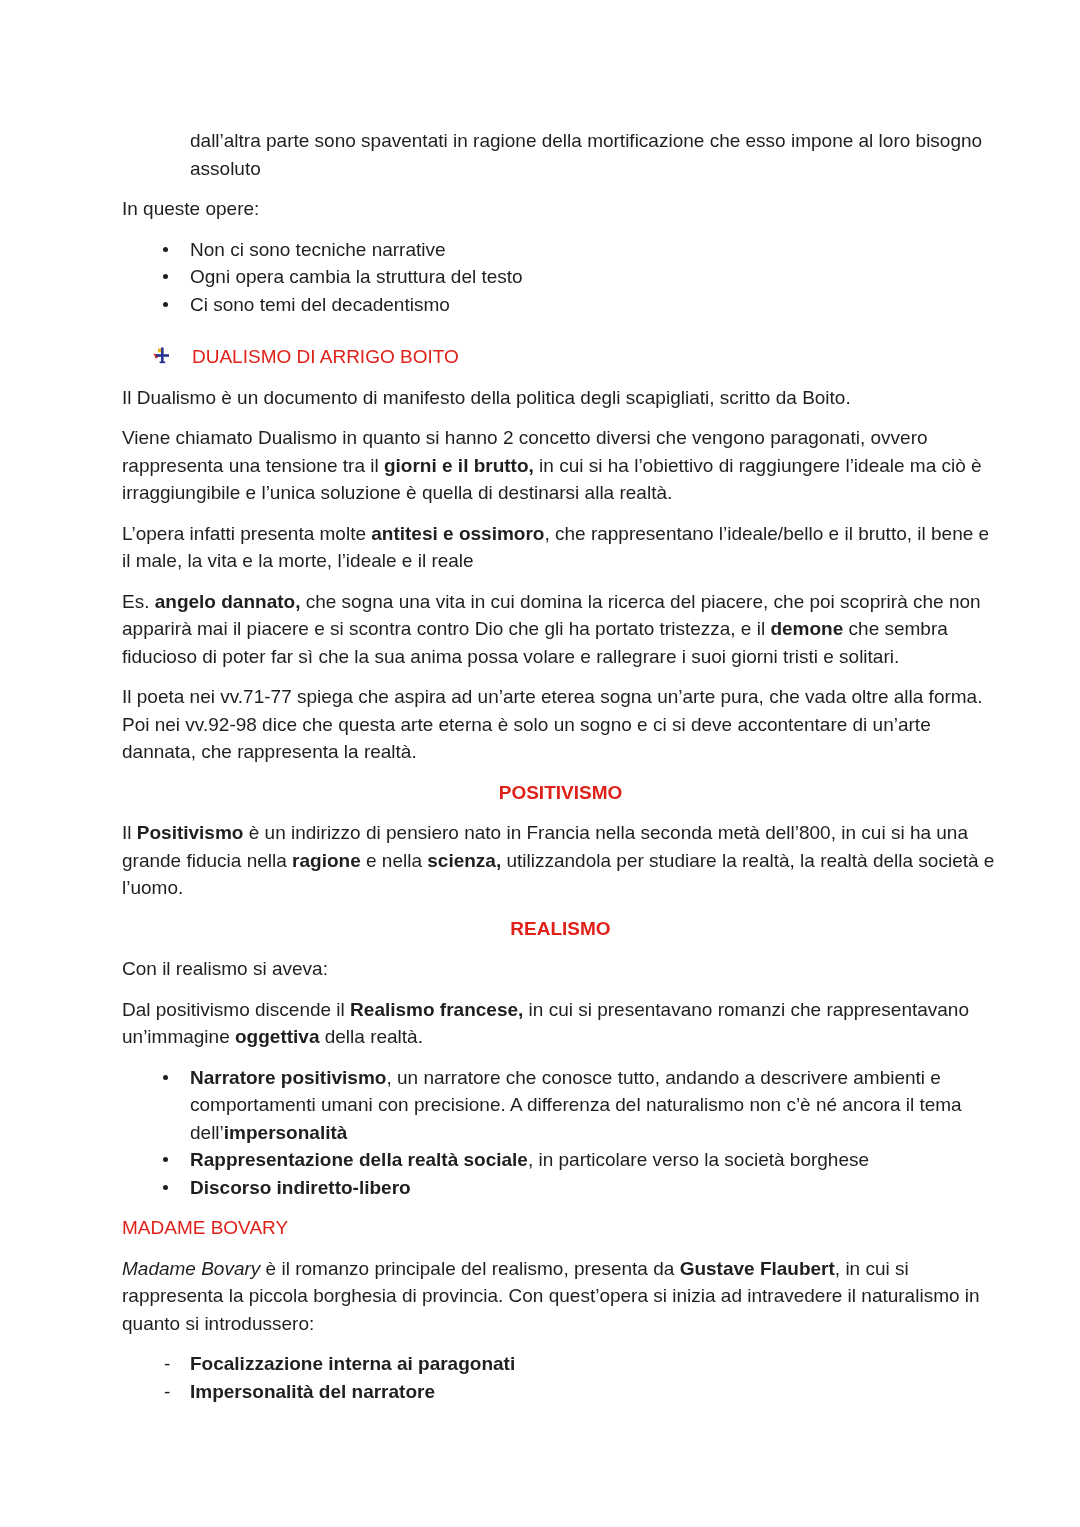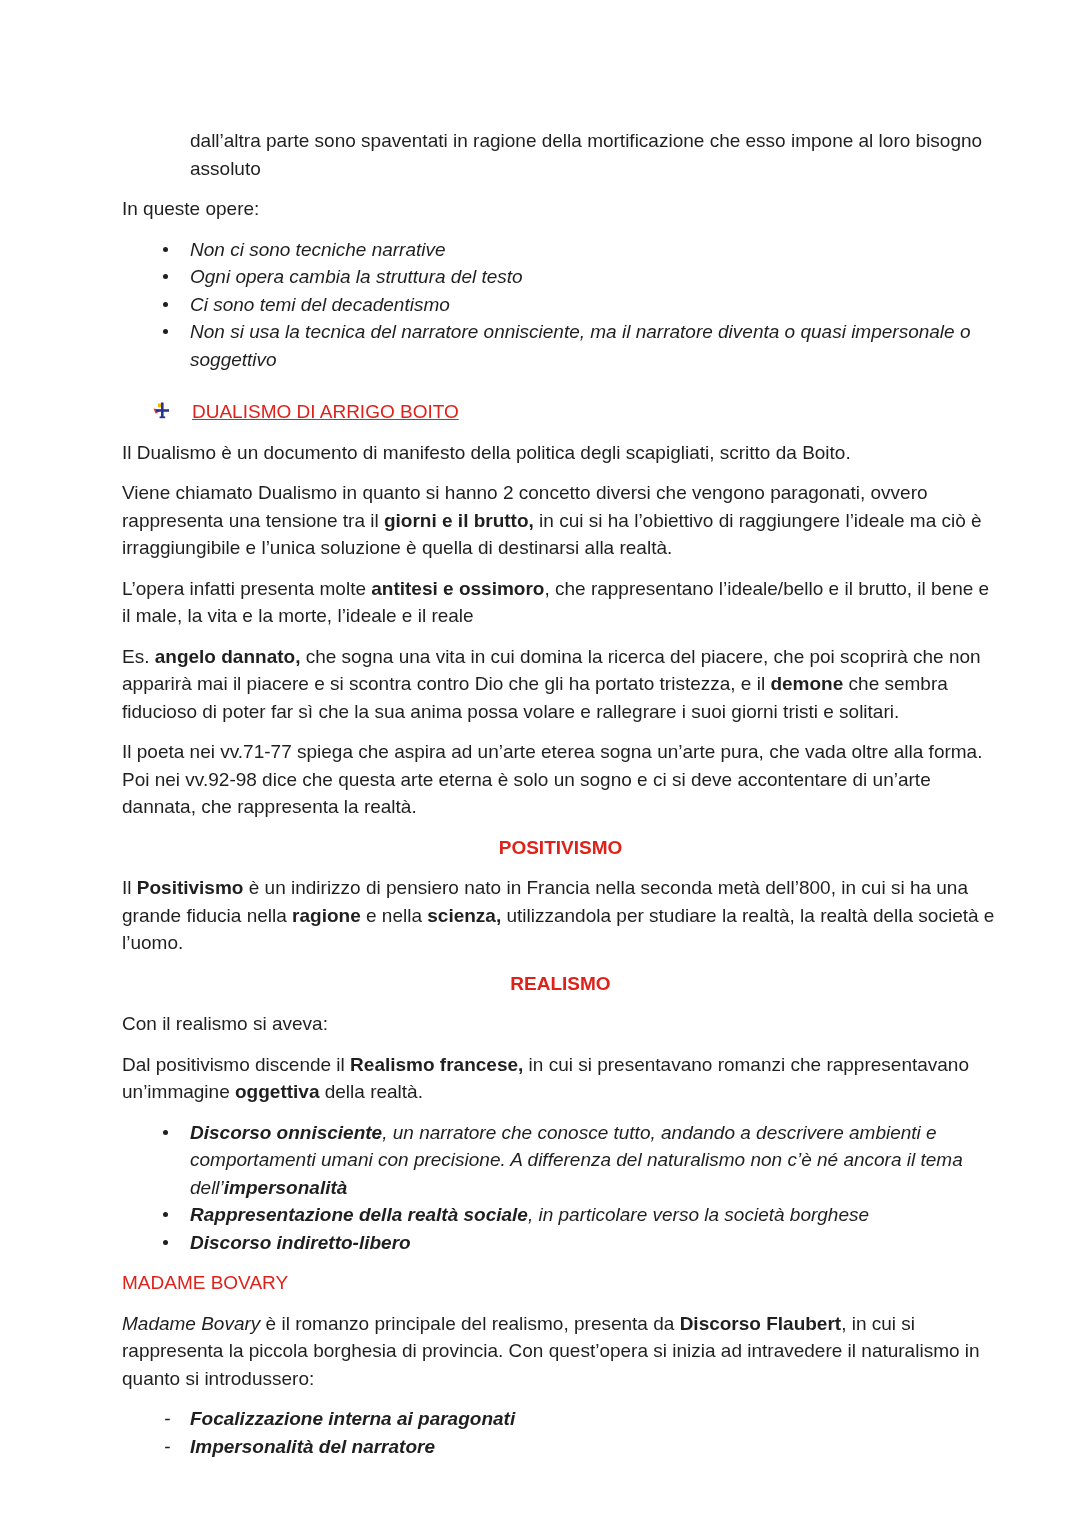--- a/index.html
+++ b/index.html
@@ -18,33 +18,32 @@
     width:1080px;height:1203px;
     padding:127px 103px 0 100px;
     background:#ffffff;
     margin-left:22px;
   }
   .b{font-weight:bold;}
   .i{font-style:italic;}
   .para{margin:0 0 13px 0;}
   .indent{margin-left:68px;}
   ul.blist,ul.dlist{list-style:none;margin:11px 0 13px 0;padding:0;}
-  ul.blist li,ul.dlist li{position:relative;padding-left:68px;margin:0;font-style:italic;}
+  ul.blist li,ul.dlist li{position:relative;padding-left:68px;margin:0;}
   ul.blist li::before{
     content:"";position:absolute;left:41px;top:11px;
     width:5px;height:5px;border-radius:50%;background:var(--ink);
   }
   ul.dlist{margin-top:10px;}
   ul.dlist li::before{
     content:"-";position:absolute;left:42px;top:0;color:var(--ink);
   }
   .icon-heading{
     position:relative;padding-left:70px;margin:25px 0 13px 0;
     color:var(--red);
-    text-decoration:underline;
   }
   .icon-heading .ic{position:absolute;left:30px;top:3px;width:21px;height:21px;}
   .center-heading{
     text-align:center;font-weight:bold;color:var(--red);
     margin:12px 0 13px 0;
   }
   .left-heading{
     color:var(--red);margin:12px 0 13px 0;
   }
 </style>
@@ -52,21 +51,20 @@
 <body>
 
 <div class="page">
   <div id="doc">
       <div class="para indent"><span class="">dall’altra parte sono spaventati in ragione della mortificazione che esso impone al loro bisogno assoluto</span></div>
       <div class="para"><span class="">In queste opere:</span></div>
       <ul class="blist">
         <li><span class="">Non ci sono tecniche narrative</span></li>
         <li><span class="">Ogni opera cambia la struttura del testo</span></li>
         <li><span class="">Ci sono temi del decadentismo</span></li>
-        <li><span class="">Non si usa la tecnica del narratore onnisciente, ma il narratore diventa o quasi impersonale o soggettivo</span></li>
       </ul>
       <div class="icon-heading">
   <svg class="ic" viewBox="0 0 21 21" xmlns="http://www.w3.org/2000/svg">
     <rect x="6" y="2.5" width="4.2" height="3.8" fill="#f2b705"></rect>
     <path d="M1.5 7.5 L9.2 9.3 L3.8 12.8 Z" fill="#d93025"></path>
     <rect x="9" y="1.5" width="2.6" height="15.2" fill="#283593"></rect>
     <rect x="4" y="8.2" width="13" height="2.6" fill="#283593"></rect>
     <rect x="7.6" y="15.4" width="5.6" height="1.8" fill="#283593"></rect>
   </svg>
 <span class="">DUALISMO DI ARRIGO BOITO</span></div>
@@ -74,24 +72,24 @@
       <div class="para"><span class="">Viene chiamato Dualismo in quanto si hanno 2 concetto diversi che vengono paragonati, ovvero rappresenta una tensione tra il </span><span class="b ">giorni e il brutto,</span><span class=""> in cui si ha l’obiettivo di raggiungere l’ideale ma ciò è irraggiungibile e l’unica soluzione è quella di destinarsi alla realtà.</span></div>
       <div class="para"><span class="">L’opera infatti presenta molte </span><span class="b ">antitesi e ossimoro</span><span class="">, che rappresentano l’ideale/bello e il brutto, il bene e il male, la vita e la morte, l’ideale e il reale</span></div>
       <div class="para"><span class="">Es. </span><span class="b ">angelo dannato,</span><span class=""> che sogna una vita in cui domina la ricerca del piacere, che poi scoprirà che non apparirà mai il piacere e si scontra contro Dio che gli ha portato tristezza, e il </span><span class="b ">demone</span><span class=""> che sembra fiducioso di poter far sì che la sua anima possa volare e rallegrare i suoi giorni tristi e solitari.</span></div>
       <div class="para"><span class="">Il poeta nei vv.71-77 spiega che aspira ad un’arte eterea sogna un’arte pura, che vada oltre alla forma. Poi nei vv.92-98 dice che questa arte eterna è solo un sogno e ci si deve accontentare di un’arte dannata, che rappresenta la realtà.</span></div>
       <div class="center-heading"><span class="">POSITIVISMO</span></div>
       <div class="para"><span class="">Il </span><span class="b ">Positivismo</span><span class=""> è un indirizzo di pensiero nato in Francia nella seconda metà dell’800, in cui si ha una grande fiducia nella </span><span class="b ">ragione</span><span class=""> e nella </span><span class="b ">scienza,</span><span class=""> utilizzandola per studiare la realtà, la realtà della società e l’uomo.</span></div>
       <div class="center-heading"><span class="">REALISMO</span></div>
       <div class="para"><span class="">Con il realismo si aveva:</span></div>
       <div class="para"><span class="">Dal positivismo discende il </span><span class="b ">Realismo francese,</span><span class=""> in cui si presentavano romanzi che rappresentavano un’immagine </span><span class="b ">oggettiva</span><span class=""> della realtà.</span></div>
       <ul class="blist">
-        <li><span class="b ">Discorso onnisciente</span><span class="">, un narratore che conosce tutto, andando a descrivere ambienti e comportamenti umani con precisione. A differenza del naturalismo non c’è né ancora il tema dell’</span><span class="b ">impersonalità</span></li>
+        <li><span class="b ">Narratore positivismo</span><span class="">, un narratore che conosce tutto, andando a descrivere ambienti e comportamenti umani con precisione. A differenza del naturalismo non c’è né ancora il tema dell’</span><span class="b ">impersonalità</span></li>
         <li><span class="b ">Rappresentazione della realtà sociale</span><span class="">, in particolare verso la società borghese</span></li>
         <li><span class="b ">Discorso indiretto-libero</span></li>
       </ul>
       <div class="left-heading"><span class="">MADAME BOVARY</span></div>
-      <div class="para"><span class="i">Madame Bovary</span><span class=""> è il romanzo principale del realismo, presenta da </span><span class="b ">Discorso Flaubert</span><span class="">, in cui si rappresenta la piccola borghesia di provincia. Con quest’opera si inizia ad intravedere il naturalismo in quanto si introdussero:</span></div>
+      <div class="para"><span class="i">Madame Bovary</span><span class=""> è il romanzo principale del realismo, presenta da </span><span class="b ">Gustave Flaubert</span><span class="">, in cui si rappresenta la piccola borghesia di provincia. Con quest’opera si inizia ad intravedere il naturalismo in quanto si introdussero:</span></div>
       <ul class="dlist">
         <li><span class="b ">Focalizzazione interna ai paragonati</span></li>
         <li><span class="b ">Impersonalità del narratore</span></li>
       </ul>
     </div>
 </div>
 
 </body></html>

